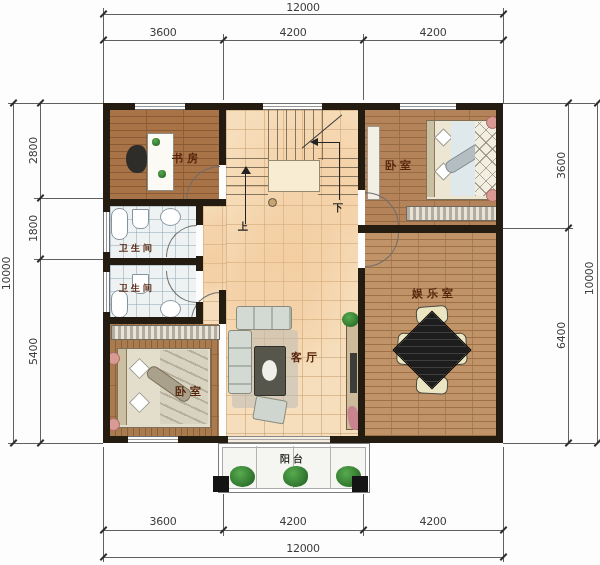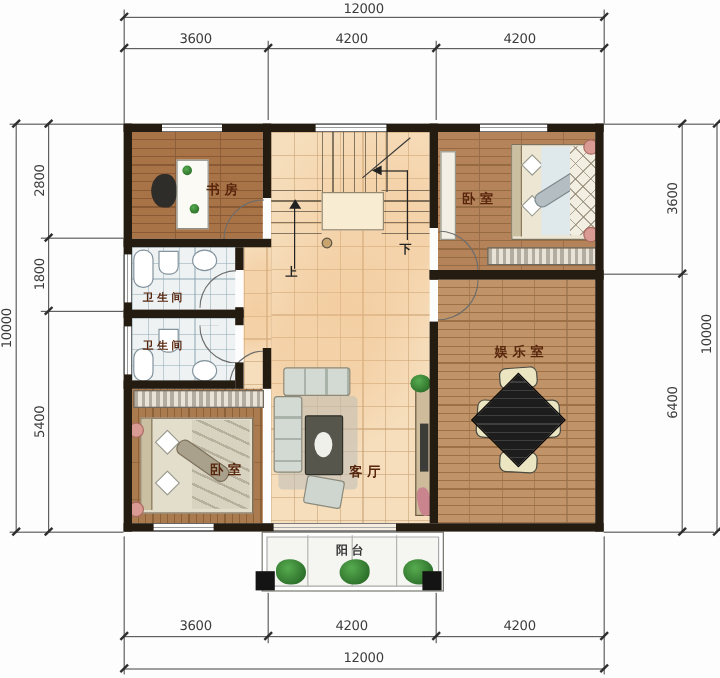--- a/index.html
+++ b/index.html
@@ -167,21 +167,21 @@
   <div class="dot-green" style="left:283px;top:466px;width:25px;height:21px;border-radius:55% 45% 50% 50%;z-index:10;"></div>
   <div class="dot-green" style="left:336px;top:466px;width:25px;height:21px;border-radius:50% 50% 45% 55%;z-index:10;"></div>
   <div class="abs" style="left:213px;top:476px;width:16px;height:16px;background:#141414;z-index:11;"></div>
   <div class="abs" style="left:352px;top:476px;width:16px;height:16px;background:#141414;z-index:11;"></div>
 
   <div class="rlabel" style="left:172px;top:151px;">书房</div>
   <div class="rlabel" style="left:385px;top:158px;">卧室</div>
   <div class="rlabel small" style="left:119px;top:242px;">卫生间</div>
   <div class="rlabel small" style="left:119px;top:282px;">卫生间</div>
   <div class="rlabel" style="left:175px;top:384px;">卧室</div>
-  <div class="rlabel" style="left:291px;top:386px;">客厅</div>
+  <div class="rlabel" style="left:291px;top:350px;">客厅</div>
   <div class="rlabel" style="left:412px;top:286px;">娱乐室</div>
   <div class="rlabel" style="left:280px;top:452px;font-size:10px;color:#333;letter-spacing:3px;">阳台</div>
 
   <div class="vl" style="left:103px;top:8px;height:95px;"></div>
   <div class="vl" style="left:503px;top:8px;height:95px;"></div>
   <div class="vl" style="left:223px;top:34px;height:66px;"></div>
   <div class="vl" style="left:363px;top:34px;height:66px;"></div>
   <div class="hl" style="left:103px;top:14px;width:400px;"></div>
   <div class="hl" style="left:103px;top:40px;width:400px;"></div>
   <div class="dtext" style="left:273px;top:1px;">12000</div>

